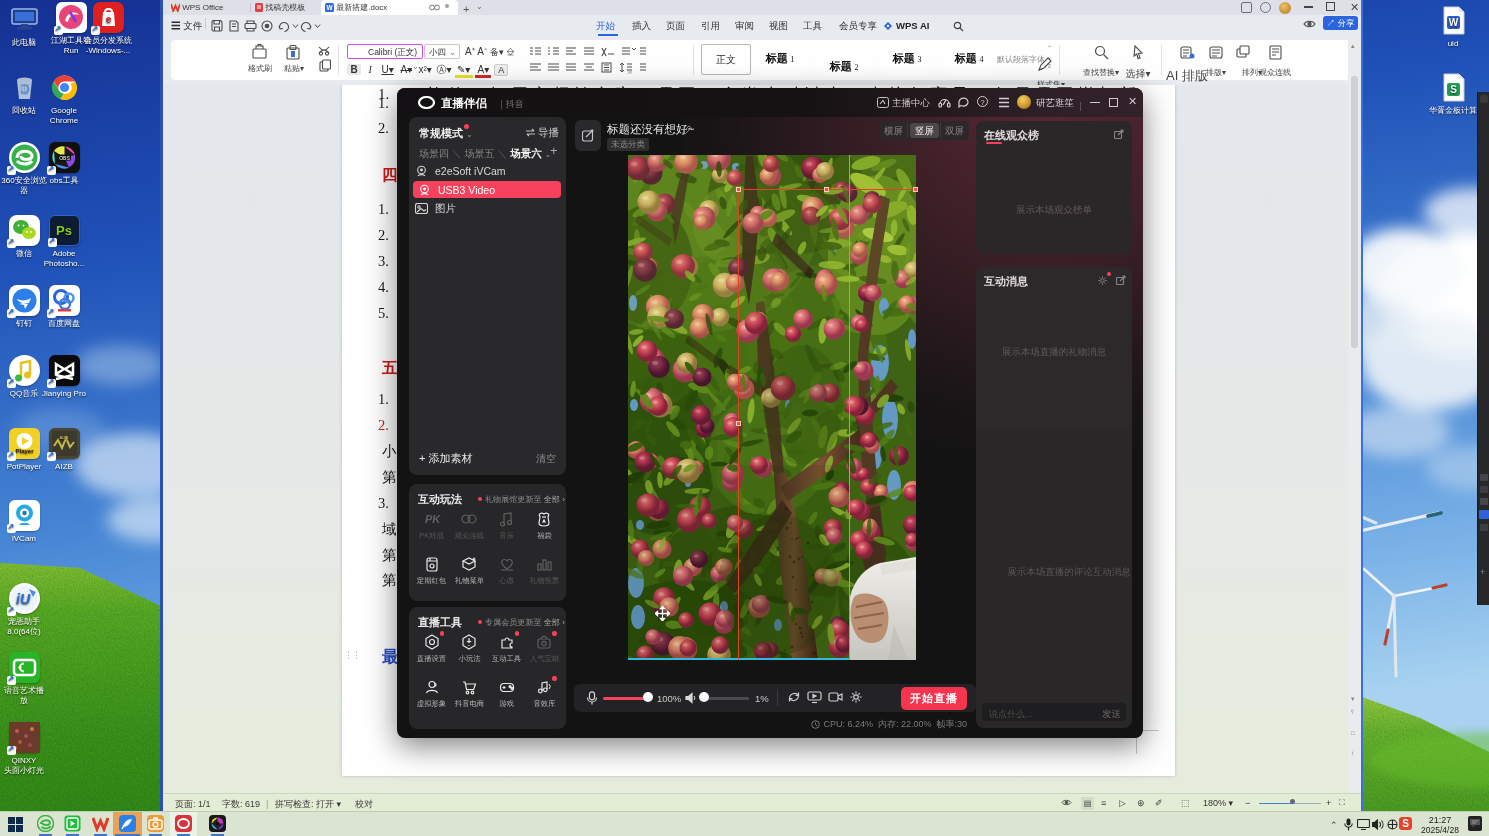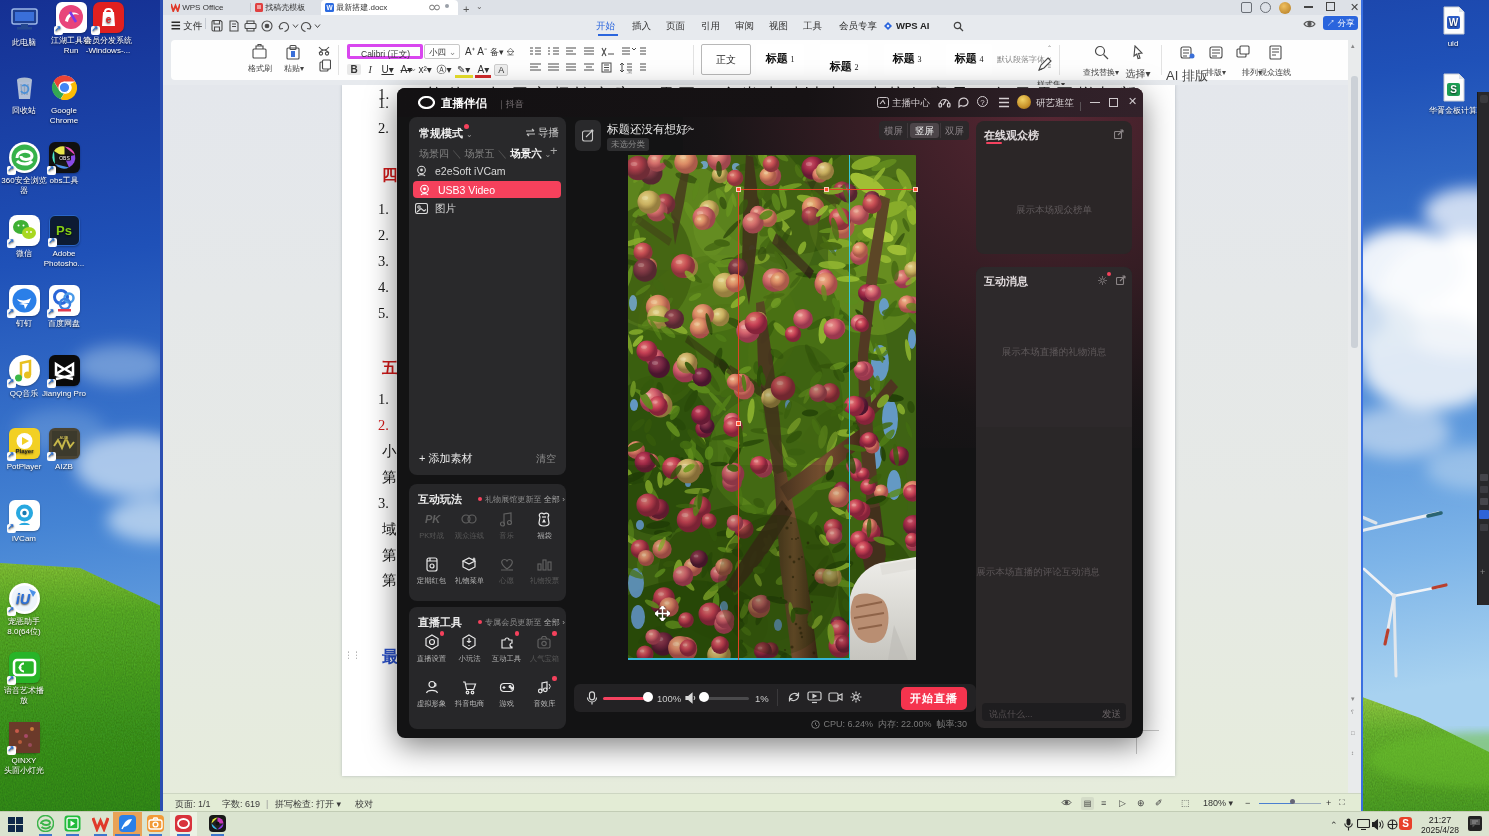--- a/index.html
+++ b/index.html
@@ -391,21 +391,21 @@
         <div class="ric" style="left:74px;top:23px;width:30px">格式刷</div>
         <div class="ric" style="left:108px;top:23px;width:30px">粘贴▾</div>
         <svg class="abs" style="left:146px;top:5px" width="14" height="30" viewBox="0 0 14 30" fill="none" stroke="#4a4a4a" stroke-width="1.1">
 <path d="M2 2 C5 6 9 6 12 2 M2 8 C5 4 9 4 12 8 M7 5 l0 0"></path>
           <circle cx="4" cy="8.5" r="1.6"></circle>
           <circle cx="10" cy="8.5" r="1.6"></circle>
 <rect x="3" y="17" width="8" height="9" rx="1"></rect>
           <rect x="5.5" y="15" width="8" height="9" rx="1" fill="#fefefe"></rect>
 </svg>
         <div class="abs" style="left:167px;top:5px;width:1px;height:30px;background:#e2e2e2"></div>
-        <div class="abs" style="left:176px;top:4px;width:76px;height:15px;border:3px solid #d946ef;border-radius:2px;font-size:8.5px;color:#333;line-height:14px;padding-left:11px;">Calibri (正文)<span style="float:right;margin-right:3px;color:#888">⌄</span></div>
+        <div class="abs" style="left:176px;top:4px;width:76px;height:15px;border:1px solid #d946ef;border-radius:2px;font-size:8.5px;color:#333;line-height:14px;padding-left:20px;">Calibri (正文)<span style="float:right;margin-right:3px;color:#888">⌄</span></div>
         <div class="abs" style="left:253px;top:4px;width:36px;height:15px;border:1px solid #c8c8c8;border-radius:2px;font-size:8.5px;color:#333;line-height:14px;padding-left:4px;">小四<span style="float:right;margin-right:3px;color:#888">⌄</span></div>
         <div class="abs" style="left:294px;top:4px;font-size:10px;color:#333;">A⁺ A⁻ <span style="font-size:9px">备▾</span> <span style="font-size:10px">⎒</span></div>
         <div class="abs" style="left:176px;top:23px;font-size:10px;color:#333;">
 <span style="display:inline-block;width:14px;background:#e8e8e8;text-align:center;font-weight:bold;border-radius:2px;">B</span>
 <span style="display:inline-block;width:13px;text-align:center;font-style:italic;font-family:'Liberation Serif'">I</span>
 <span style="display:inline-block;width:16px;text-align:center;text-decoration:underline">U▾</span>
 <span style="display:inline-block;width:16px;text-align:center;text-decoration:line-through">A▾</span>
 <span style="display:inline-block;width:16px;text-align:center;">x²▾</span>
 <span style="display:inline-block;width:16px;text-align:center;">Ⓐ▾</span>
 <span style="display:inline-block;width:18px;text-align:center;border-bottom:3px solid #e8e02a">✎▾</span>
@@ -1737,21 +1737,21 @@
       <svg class="abs" style="left:700px;top:187px" width="11" height="11" viewBox="0 0 14 14" fill="none" stroke="#8a8486" stroke-width="1.2">
         <circle cx="7" cy="7" r="2.2"></circle>
         <path d="M7 1.5 v2 M7 10.5 v2 M1.5 7 h2 M10.5 7 h2 M3.2 3.2 l1.4 1.4 M9.4 9.4 l1.4 1.4 M10.8 3.2 L9.4 4.6 M4.6 9.4 L3.2 10.8"></path>
       </svg>
       <div class="reddot" style="left:710px;top:184px;width:4px;height:4px;"></div>
       <svg class="abs" style="left:719px;top:187px" width="10" height="10" viewBox="0 0 10 10" fill="none" stroke="#8a8486" stroke-width="1.1">
         <rect x="0.5" y="2.5" width="7" height="7" rx="1"></rect>
         <path d="M4 6 L9 1 M9 1 h-2.6 M9 1 v2.6"></path>
       </svg>
       <div class="phold" style="left:579px;top:258px;width:156px;color:#5f595b;">展示本场直播的礼物消息</div>
-      <div class="phold" style="left:568px;top:478px;width:146px;color:#5c5658;">展示本场直播的评论互动消息</div>
+      <div class="phold" style="left:599px;top:478px;width:146px;color:#5c5658;">展示本场直播的评论互动消息</div>
       <div class="abs" style="left:585px;top:615px;width:144px;height:18px;background:#1e1d1f;border-radius:4px;"></div>
       <div class="abs" style="left:592px;top:620px;font-size:9px;color:#565052;">说点什么...</div>
       <div class="abs" style="left:705px;top:619.5px;font-size:9.5px;color:#6a6466;">发送</div>
     </div>
 <div id="taskbar">
       <svg class="abs" style="left:8px;top:5px" width="15" height="15" viewBox="0 0 15 15">
         <rect x="0" y="0" width="7" height="7" fill="#10294a"></rect>
         <rect x="8" y="0" width="7" height="7" fill="#10294a"></rect>
         <rect x="0" y="8" width="7" height="7" fill="#10294a"></rect>
         <rect x="8" y="8" width="7" height="7" fill="#10294a"></rect>

